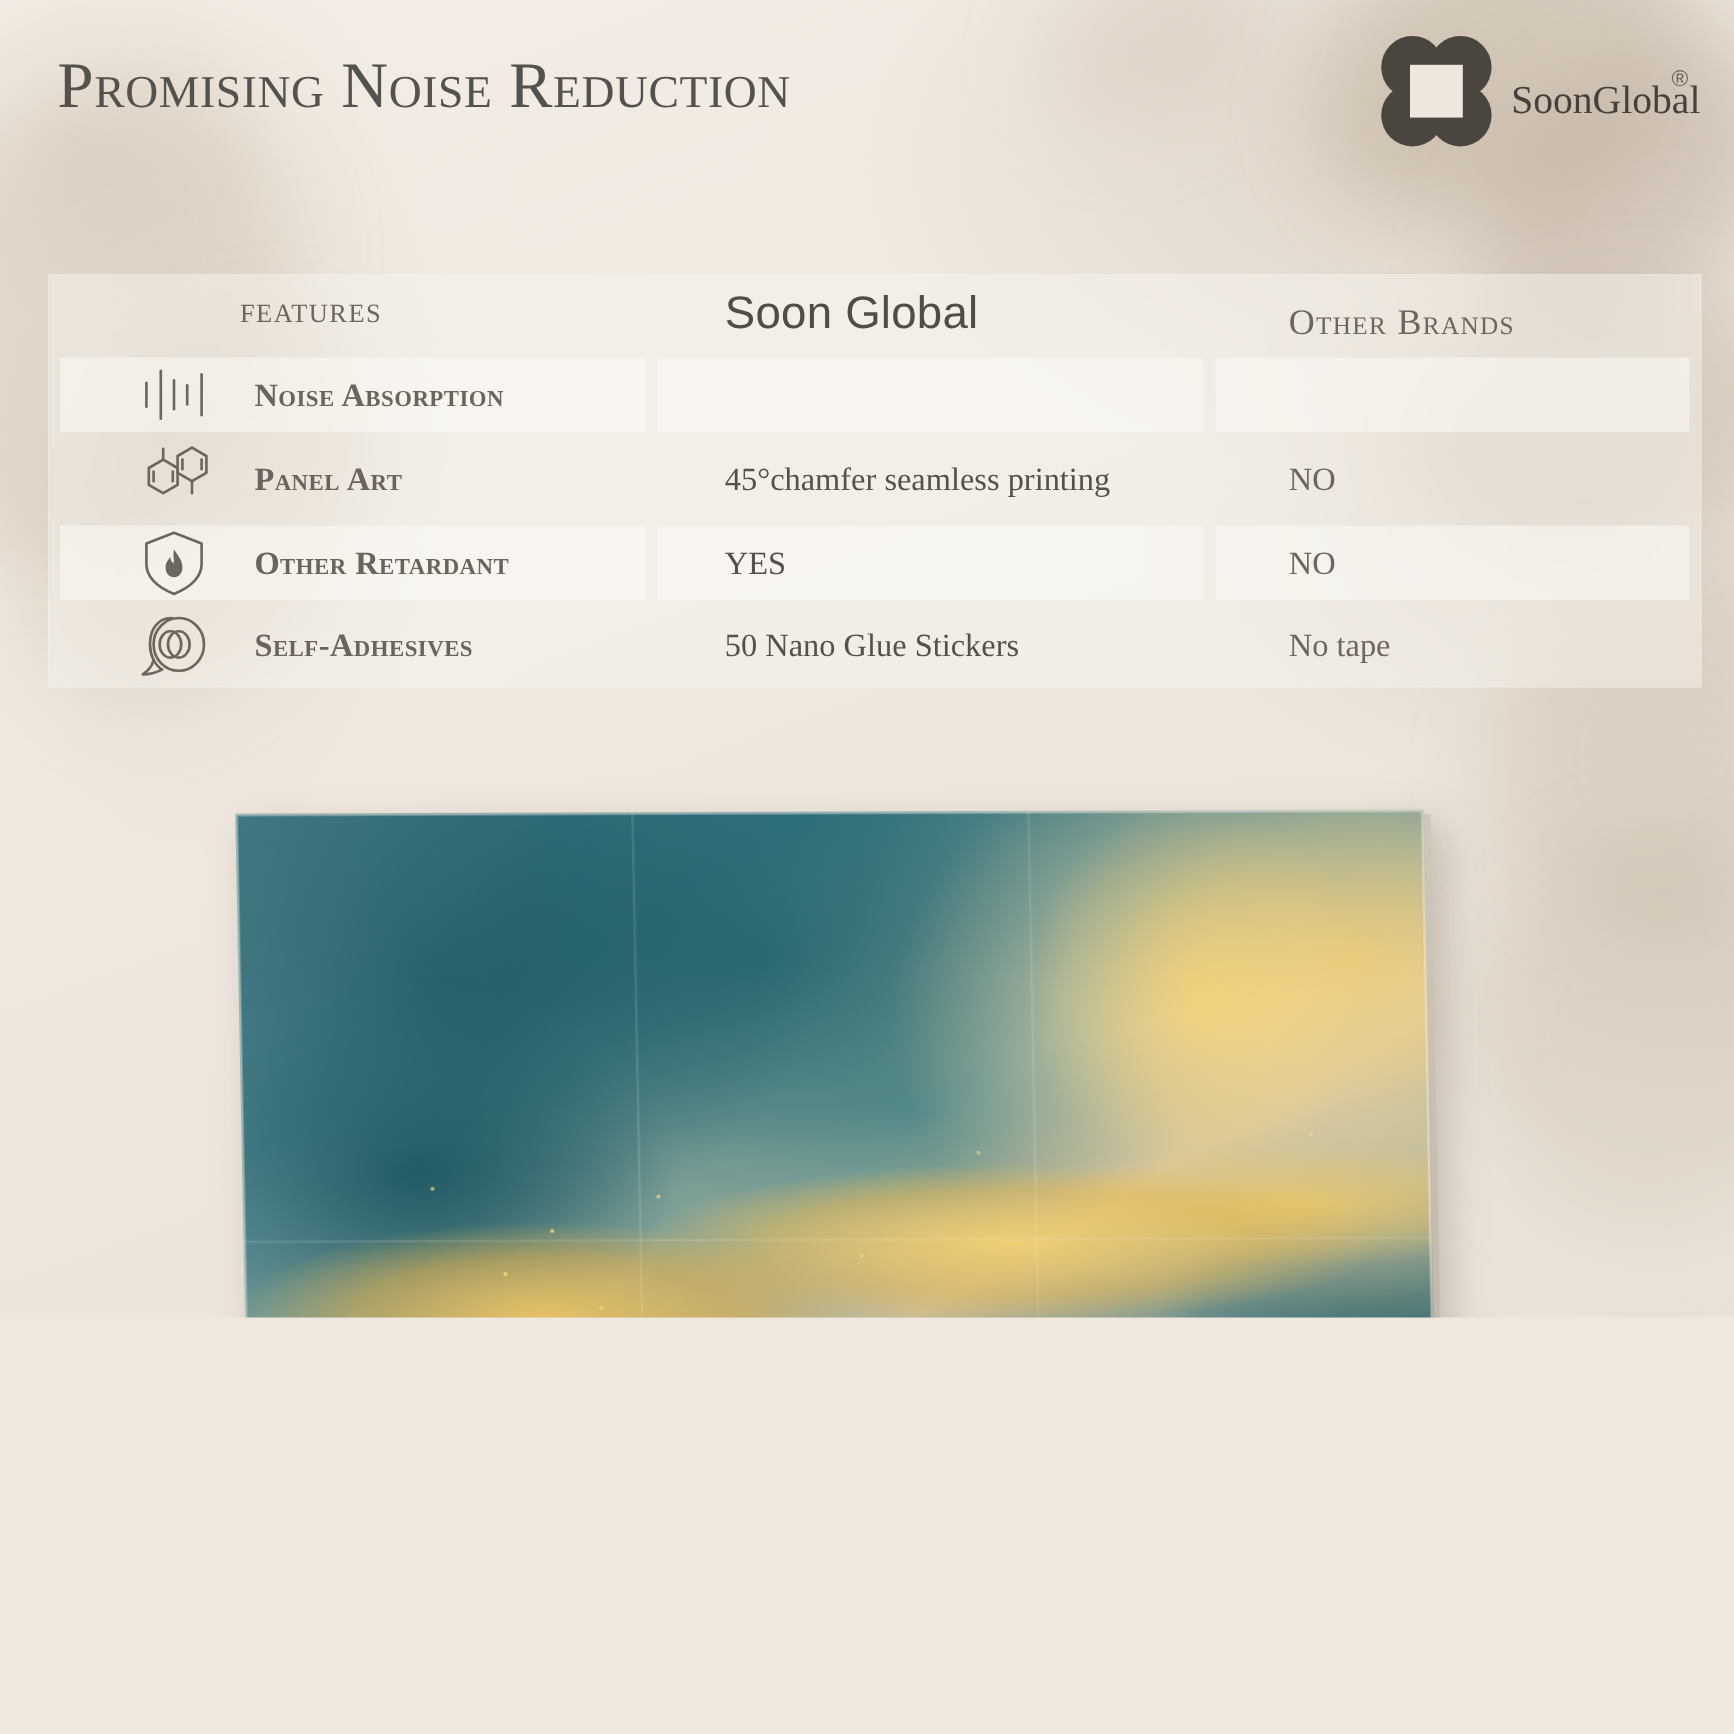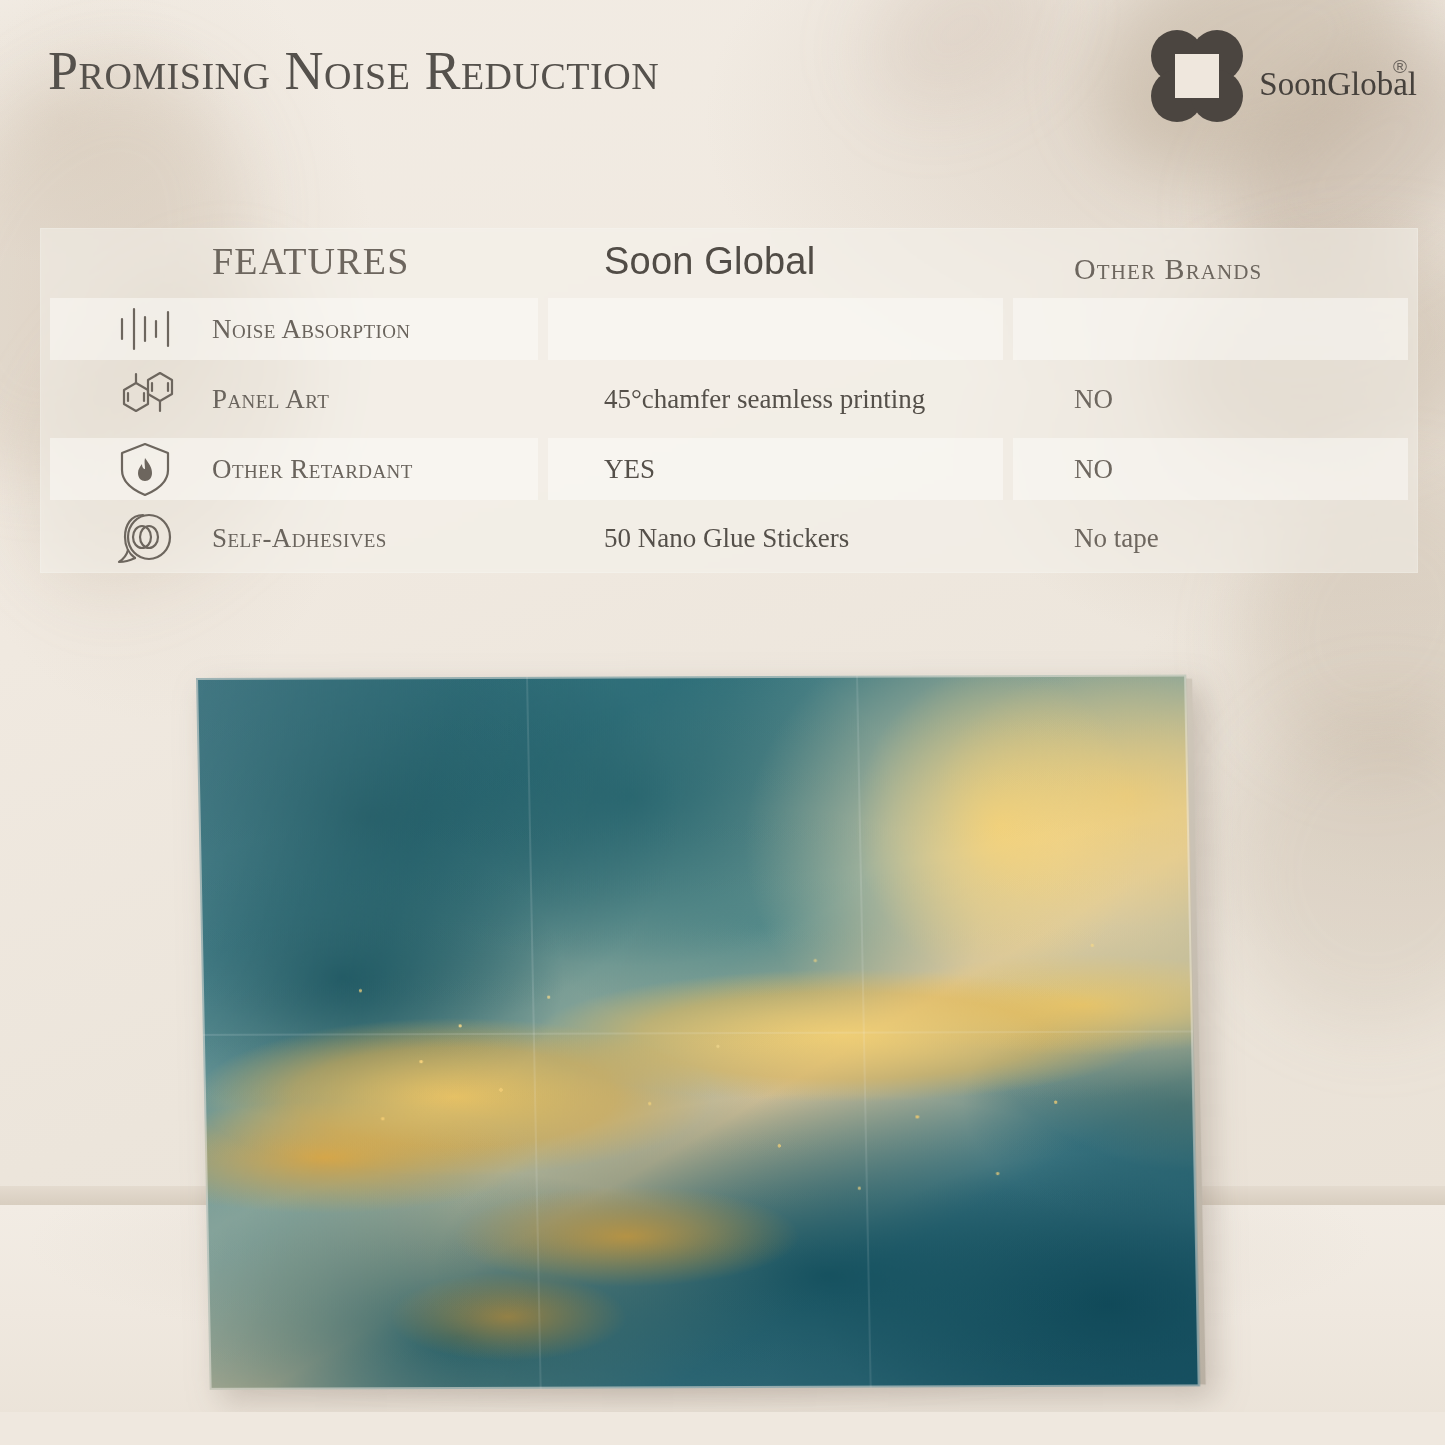--- a/index.html
+++ b/index.html
@@ -2,21 +2,21 @@
 <html><head>
 <meta charset="utf-8">
 <style>
   html,body{margin:0;padding:0;}
   body{
     width:1445px;height:1445px;
     font-family:"Liberation Serif", serif;
     overflow:hidden;
     background:#efe8df;
   }
-  #stage{position:relative;width:1445px;height:1412px;overflow:hidden;}
+  #stage{position:relative;width:1445px;height:1098px;overflow:hidden;}
 
   
   .wall{
     position:absolute;left:0;top:0;width:1445px;height:1205px;
     background:
       radial-gradient(ellipse 700px 420px at 1180px 120px, rgba(198,182,164,.42) 0%, rgba(198,182,164,0) 68%),
       radial-gradient(ellipse 520px 330px at 1310px 430px, rgba(188,170,150,.34) 0%, rgba(188,170,150,0) 70%),
       radial-gradient(ellipse 420px 300px at 1400px 760px, rgba(190,172,152,.26) 0%, rgba(190,172,152,0) 72%),
       radial-gradient(ellipse 330px 560px at 150px 330px, rgba(205,190,172,.30) 0%, rgba(205,190,172,0) 70%),
       radial-gradient(ellipse 240px 200px at 60px 120px, rgba(210,196,178,.30) 0%, rgba(210,196,178,0) 72%),
@@ -85,25 +85,25 @@
   .trow.r2{top:206px;height:70px;}
   .trow.r3{top:276px;height:69px;padding-left:23px;}
   
   .cardbg{position:absolute;top:4px;height:62px;background:rgba(252,251,248,.52);}
   .cardbg.a{left:10px;width:488px;}
   .cardbg.b{left:508px;width:455px;}
   .cardbg.c{left:973px;width:395px;}
 
   .cellIcon{position:absolute;left:62px;width:86px;display:flex;justify-content:center;align-items:center;}
   .cellFeature{position:absolute;left:172px;width:340px;font-size:27px;color:#6a645d;
-    font-variant:small-caps;letter-spacing:.4px;}
+    font-variant:small-caps;letter-spacing:.4px;font-weight:bold;}
   .cellOurs{position:absolute;left:564px;width:420px;font-size:27px;color:#55504a;}
   .cellOther{position:absolute;left:1034px;width:360px;font-size:27px;color:#6e675f;}
 
-  .headFeatures{position:absolute;left:172px;font-size:38px;color:#6d665e;
+  .headFeatures{position:absolute;left:160px;font-size:22px;color:#6d665e;
     font-variant:small-caps;letter-spacing:1.2px;}
   .headOurs{position:absolute;left:564px;font-size:38px;color:#514c46;
     font-family:"Liberation Sans", sans-serif;letter-spacing:.2px;}
   .headOther{position:absolute;left:1034px;font-size:30px;color:#6d665e;
     font-variant:small-caps;letter-spacing:1.1px;margin-top:15px;}
 
   svg.ic{display:block;}
   svg.ic path, svg.ic line, svg.ic polygon, svg.ic circle, svg.ic ellipse{
     stroke:#6d665e;fill:none;stroke-width:2.2;stroke-linecap:round;stroke-linejoin:round;}
   svg.ic .solid{fill:#6d665e;stroke:none;}

